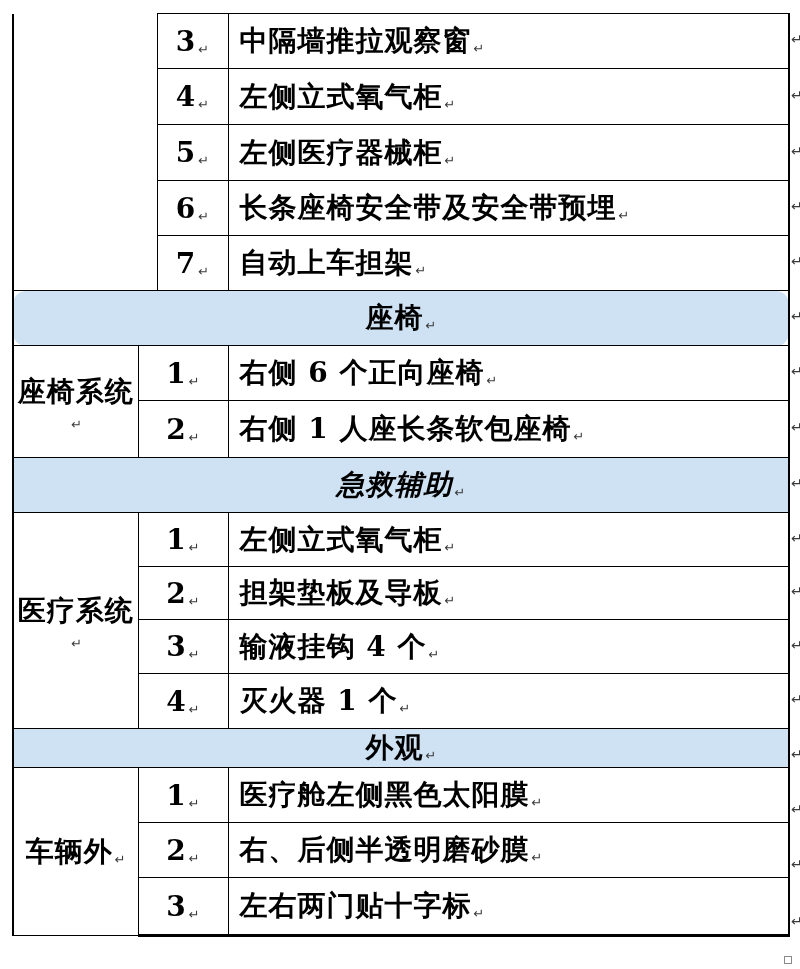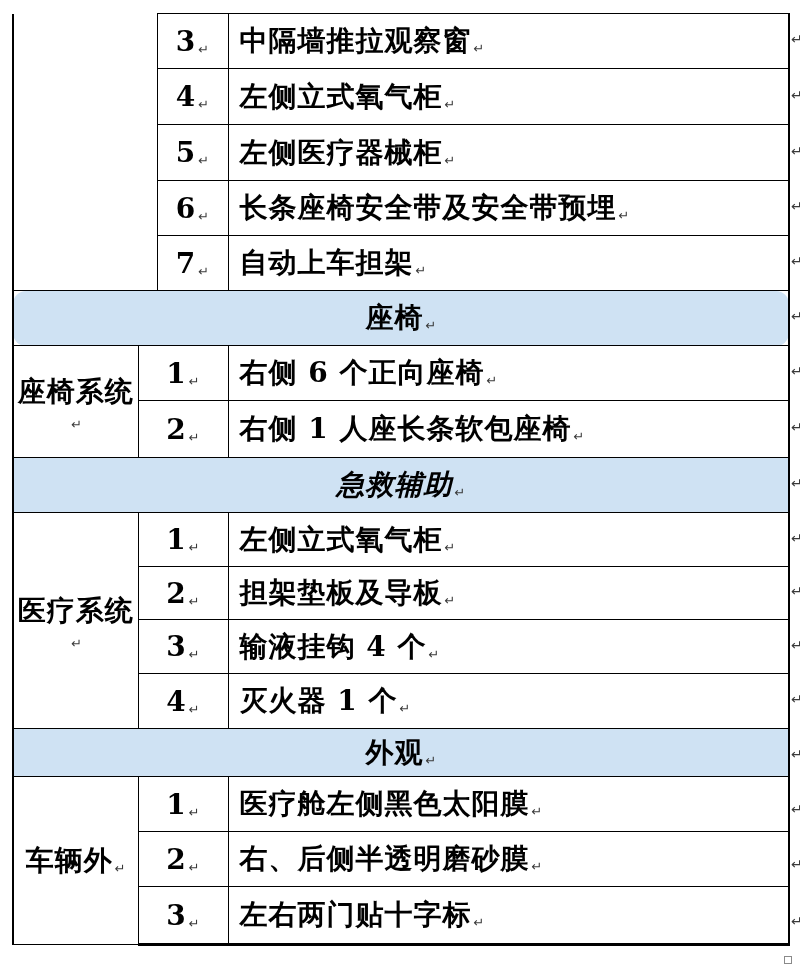--- a/index.html
+++ b/index.html
@@ -127,21 +127,21 @@
     </tr>
     <tr style="height:54px">
       <td class="num-cell" colspan="2"><span class="txt">3</span><span class="pmark">↵</span></td>
       <td class="desc-cell"><span class="txt">输液挂钩 4 个</span><span class="pmark">↵</span></td>
     </tr>
     <tr style="height:55px">
       <td class="num-cell" colspan="2"><span class="txt">4</span><span class="pmark">↵</span></td>
       <td class="desc-cell"><span class="txt">灭火器 1 个</span><span class="pmark">↵</span></td>
     </tr>
 
-    <tr style="height:48px">
+    <tr style="height:39px">
       <td class="hdr-cell" colspan="4" style="background: rgb(207, 226, 243);"><span class="txt">外观</span><span class="pmark">↵</span></td>
     </tr>
     <tr style="height:55px">
       <td class="group-cell" rowspan="3"><span class="txt">车辆外</span><span class="pmark">↵</span></td>
       <td class="num-cell" colspan="2"><span class="txt">1</span><span class="pmark">↵</span></td>
       <td class="desc-cell"><span class="txt">医疗舱左侧黑色太阳膜</span><span class="pmark">↵</span></td>
     </tr>
     <tr style="height:55px">
       <td class="num-cell" colspan="2"><span class="txt">2</span><span class="pmark">↵</span></td>
       <td class="desc-cell"><span class="txt">右、后侧半透明磨砂膜</span><span class="pmark">↵</span></td>

